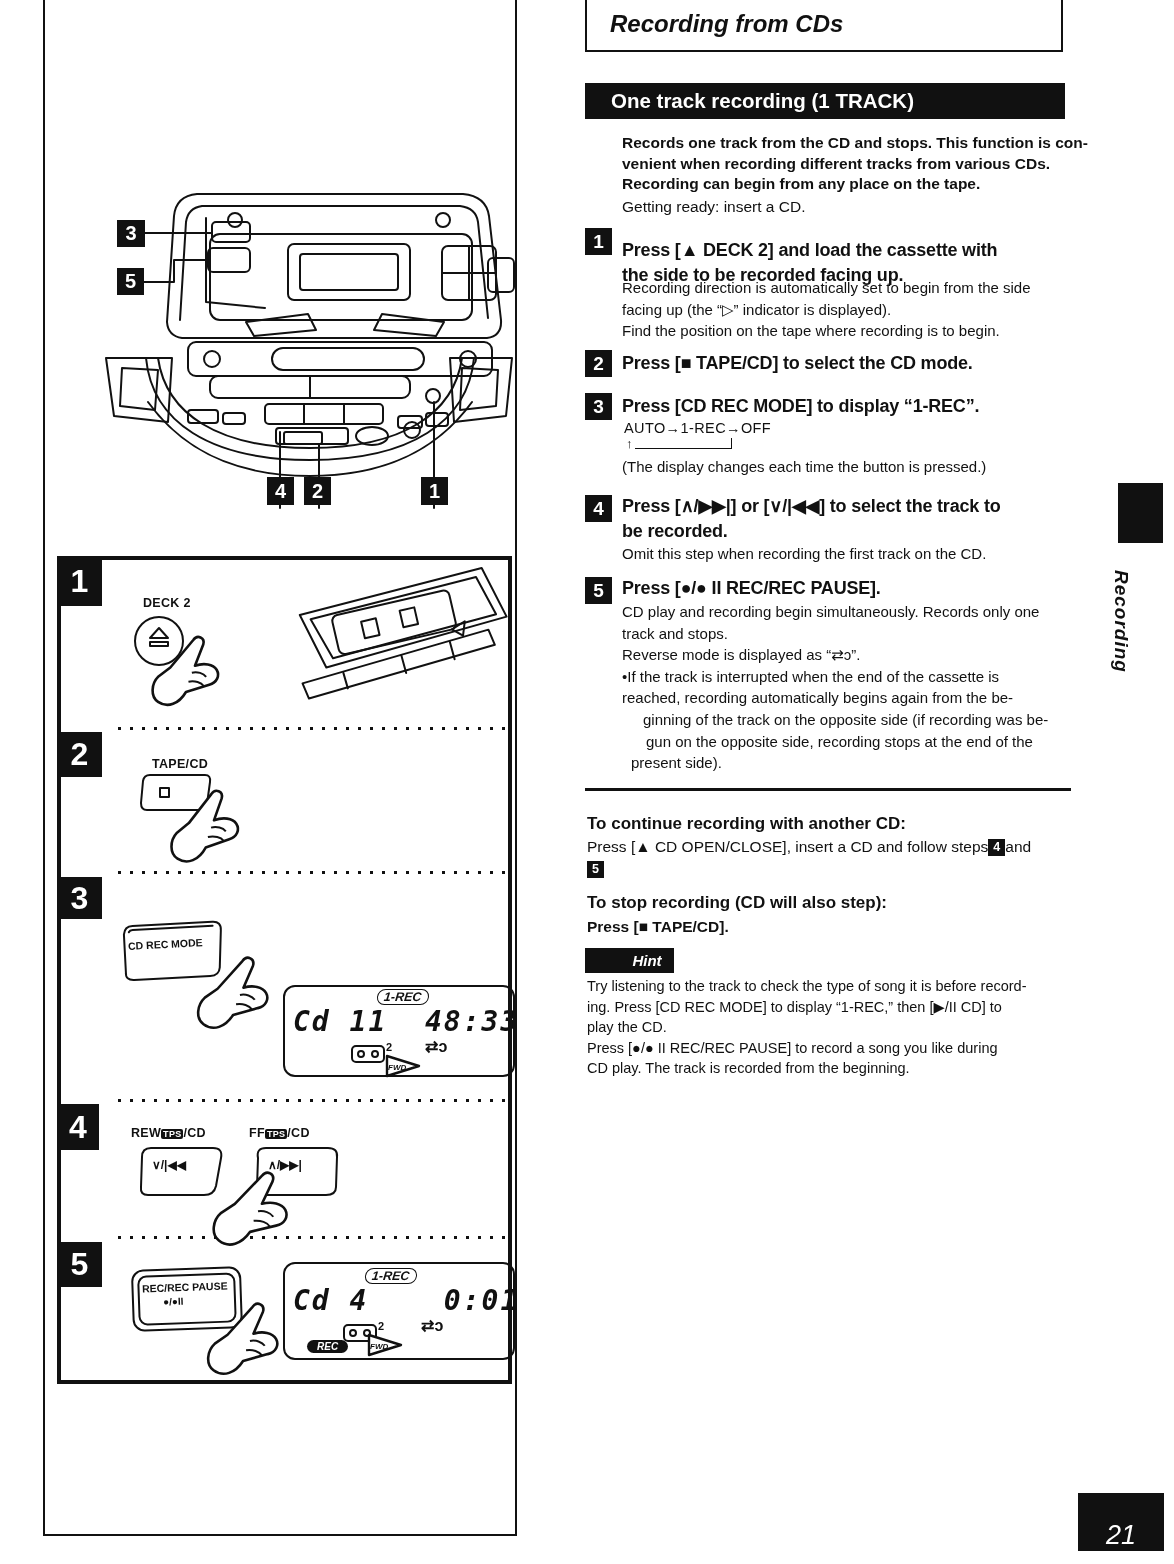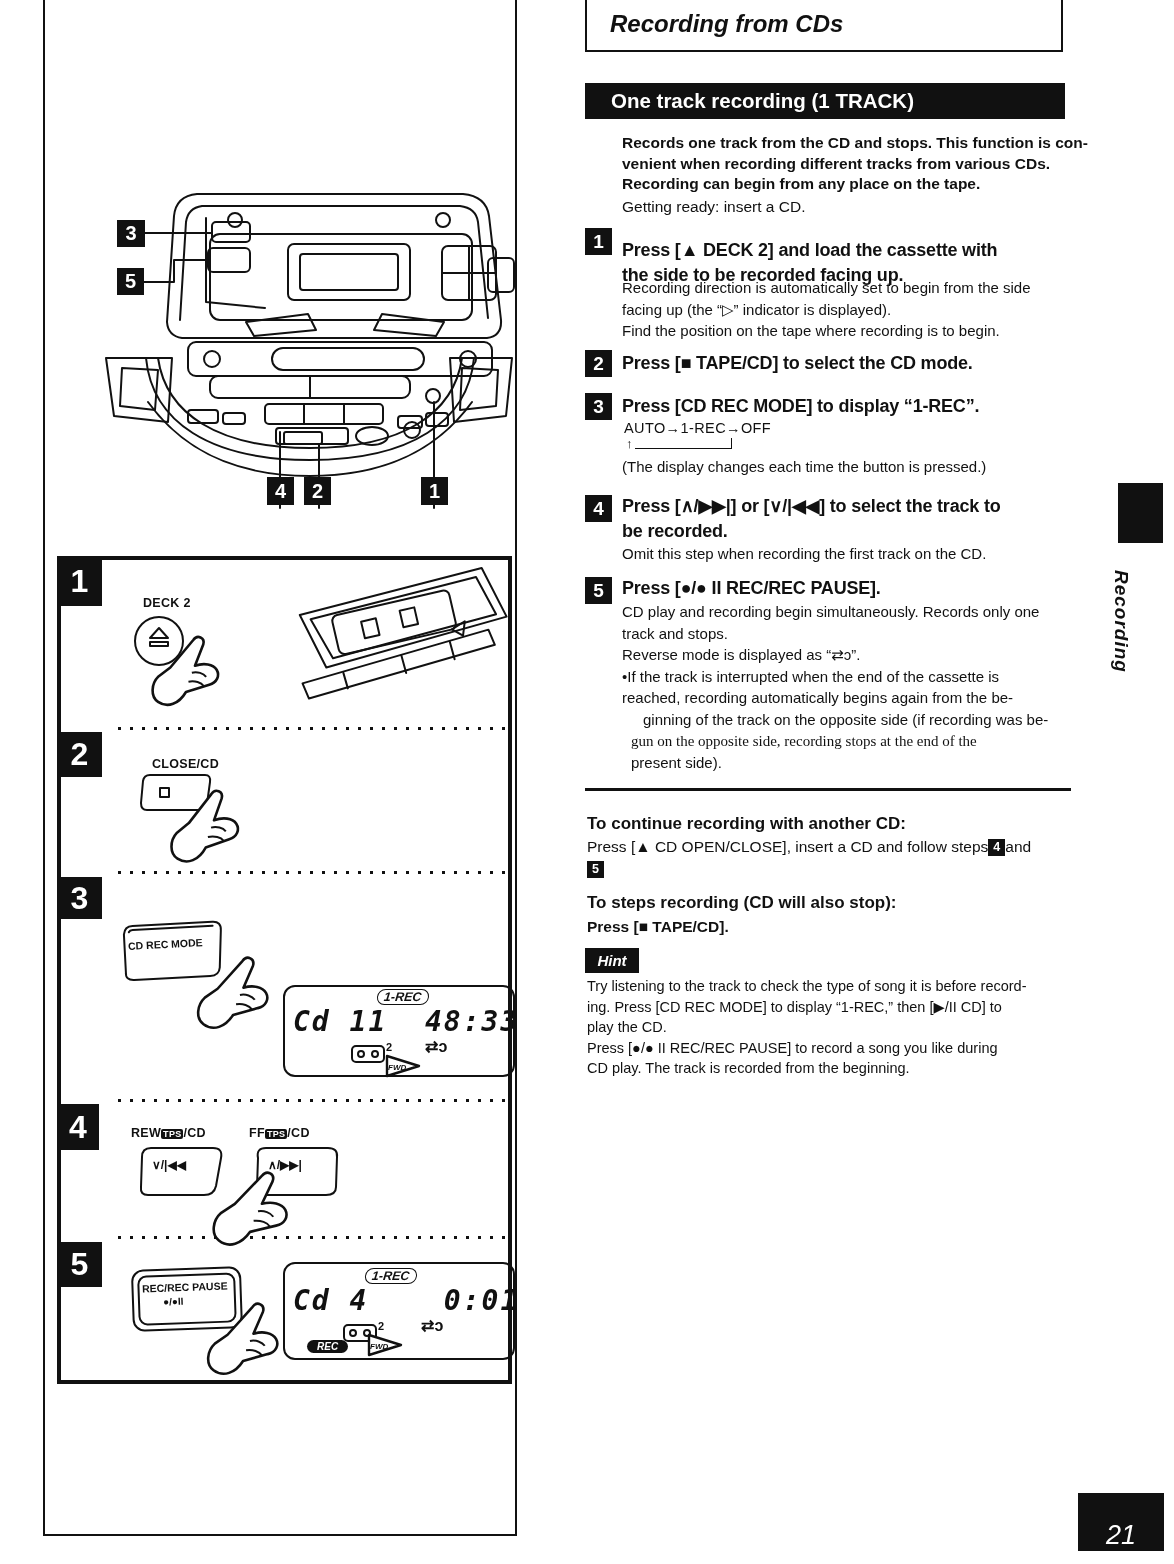--- a/index.html
+++ b/index.html
@@ -147,21 +147,21 @@
       <rect x="60" y="30" width="120" height="40" rx="6"></rect>
       <rect x="88" y="42" width="15" height="17"></rect>
       <rect x="128" y="40" width="15" height="17"></rect>
     </g>
     <path d="M20,96 L212,72 L216,88 L24,112 Z"></path>
     <path d="M62,92 L64,108 M122,84 L124,102 M172,78 L174,96"></path>
     <polygon points="176,66 190,60 186,74" fill="#111"></polygon>
   </g>
 </svg>
 
-<div class="abs lbl" style="left:152px;top:757px;">CLOSE/CD</div>
+<div class="abs lbl" style="left:152px;top:757px;">TAPE/CD</div>
 <svg class="abs line-art" style="left:136px;top:772px;" width="80" height="42" viewBox="0 0 80 42">
   <path d="M7,9 Q8,3 14,3 L69,3 Q75,3 74,10 L71,32 Q70,38 63,38 L11,38 Q5,38 5,31 Z" fill="#fff"></path>
   <rect x="24" y="16" width="9" height="9" fill="#111"></rect>
 </svg>
 <svg class="abs" style="left:168px;top:782px;transform:rotate(6deg);" width="78" height="86" viewBox="0 0 70 80">
     <use href="#hand"></use>
   </svg>
 
 <svg class="abs line-art" style="left:115px;top:918px;" width="115" height="72" viewBox="0 0 115 72">
   <g transform="rotate(-3 57 36)">
@@ -293,41 +293,41 @@
 <div class="abs h-step" style="left:622px;top:576px;">
   <div>Press [●/● II REC/REC PAUSE].</div>
 </div>
 <div class="abs b15" style="left:622px;top:601px;">
   <div>CD play and recording begin simultaneously. Records only one</div>
   <div>track and stops.</div>
   <div>Reverse mode is displayed as “⇄ɔ”.</div>
   <div>•If the track is interrupted when the end of the cassette is</div>
   <div style="">reached, recording automatically begins again from the be-</div>
   <div style="margin-left:21px;">ginning of the track on the opposite side (if recording was be-</div>
-  <div style="margin-left:9px;font-family:Liberation Serif, serif;">gun on the opposite side, recording stops at the end of the</div>
+  <div style="margin-left:24px;">gun on the opposite side, recording stops at the end of the</div>
   <div style="margin-left:9px;">present side).</div>
 </div>
 
 <div class="abs ink" style="left:585px;top:788px;width:486px;height:3px;"></div>
 
 <div class="abs sect-head" style="left:587px;top:814px;">To continue recording with another CD:</div>
 <div class="abs inline-row" style="left:587px;top:838px;">
   <span>Press [▲ CD OPEN/CLOSE], insert a CD and follow steps</span>
   <span class="isq">4</span>
   <span>and</span>
 </div>
 <div class="abs inline-row" style="left:587px;top:860px;">
   <span class="isq">5</span>
   <span style="margin-left:-4px;">.</span>
 </div>
 
-<div class="abs sect-head" style="left:587px;top:893px;">To steps recording (CD will also stop):</div>
+<div class="abs sect-head" style="left:587px;top:893px;">To stop recording (CD will also step):</div>
 <div class="abs" style="left:587px;top:918px;font-size:15.5px;font-weight:bold;">Press [■ TAPE/CD].</div>
 
-<div class="abs sq" style="left:585px;top:948px;width:54px;height:25px;font-size:15px;font-style:italic;">Hint</div>
+<div class="abs sq" style="left:585px;top:948px;width:54px;height:25px;font-size:15px;font-style:italic;padding-left:35px;">Hint</div>
 <div class="abs hint-lines" style="left:587px;top:976px;">
   <div>Try listening to the track to check the type of song it is before record-</div>
   <div>ing. Press [CD REC MODE] to display “1-REC,” then [▶/II CD] to</div>
   <div>play the CD.</div>
   <div>Press [●/● II REC/REC PAUSE] to record a song you like during</div>
   <div>CD play. The track is recorded from the beginning.</div>
 </div>
 
 <div class="abs ink" style="left:1118px;top:483px;width:45px;height:60px;"></div>
 <div class="abs vert-label" style="left:1110px;top:570px;height:130px;">Recording</div>

